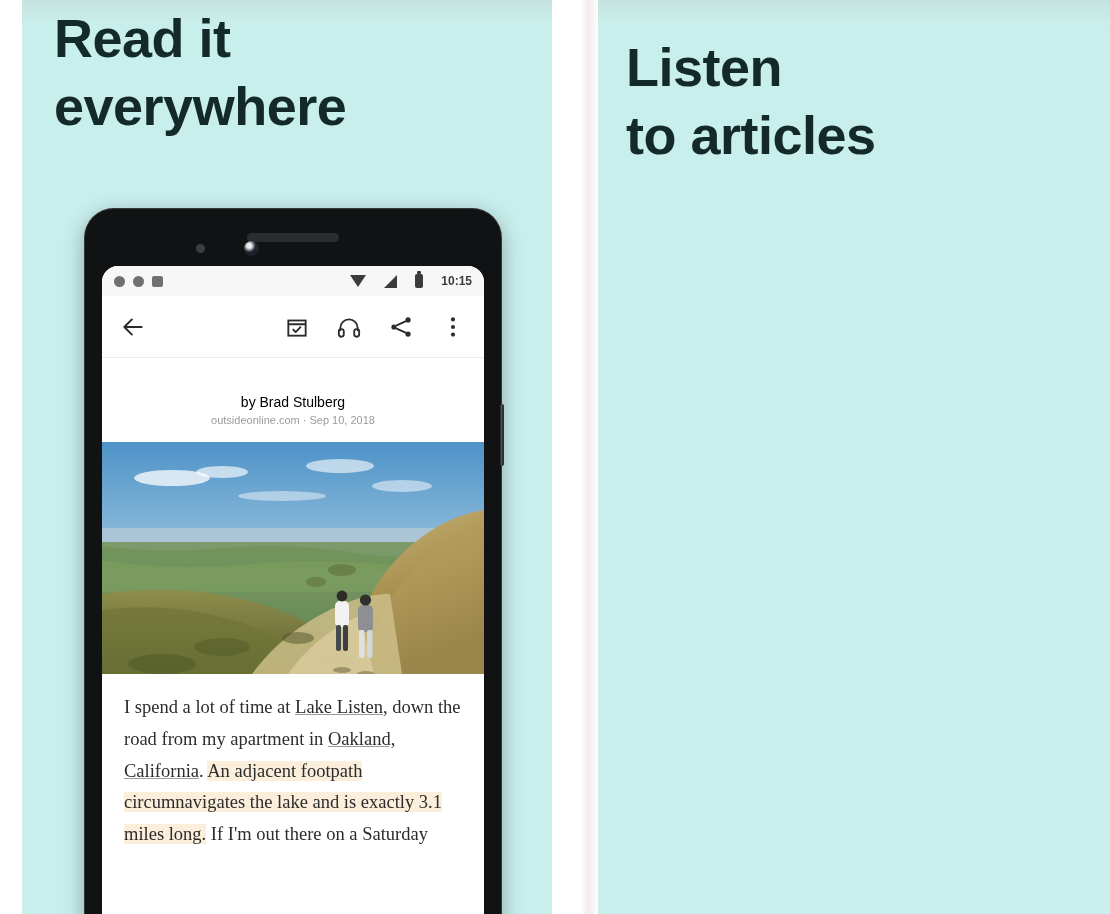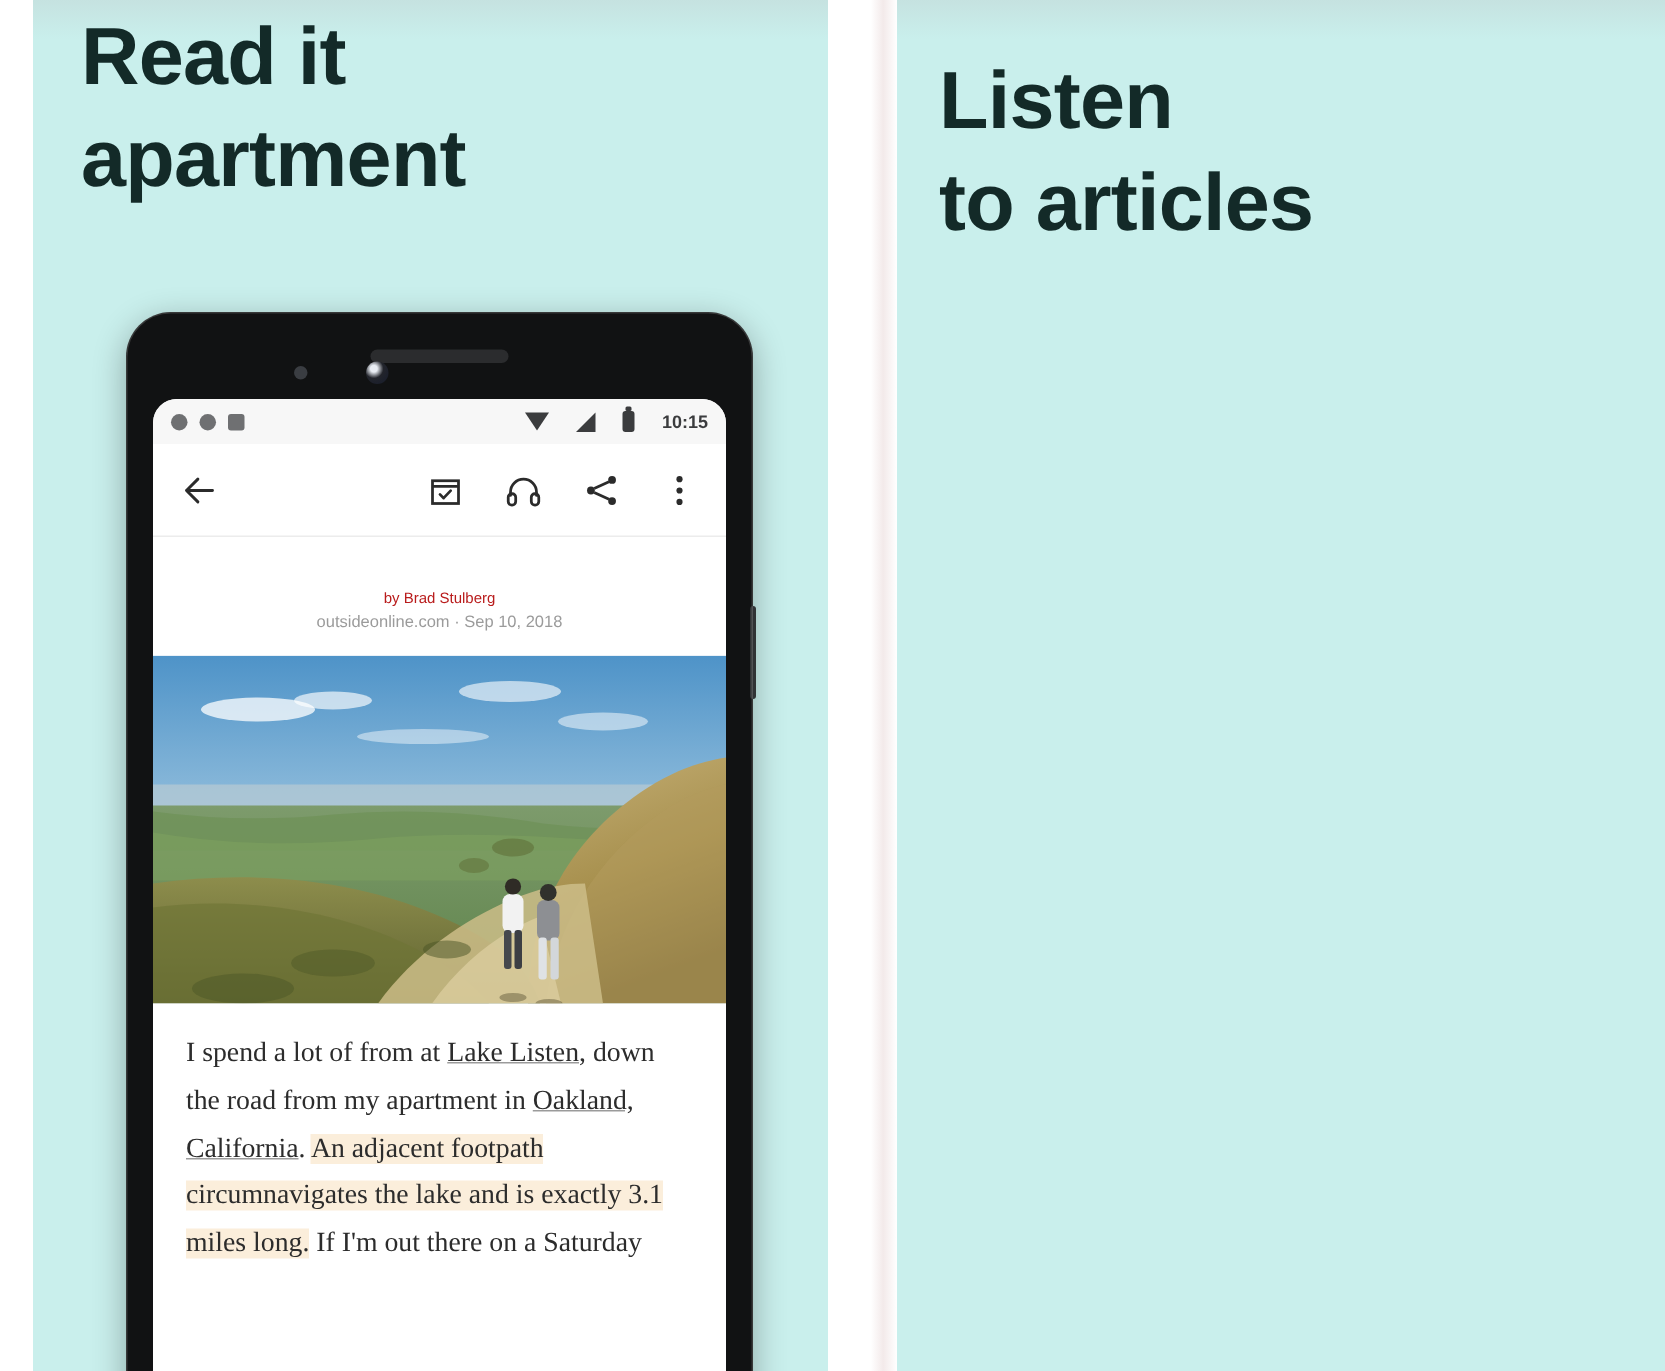--- a/index.html
+++ b/index.html
@@ -188,22 +188,22 @@
   .article-head { padding: 22px 26px 16px; text-align: center; background:#fff; }
   .article-title {
     font-size: 20px;
     font-weight: 700;
     color: #1d1d1d;
     line-height: 1.32;
     letter-spacing: -0.1px;
   }
   .article-author {
     margin-top: 14px;
-    font-size: 10px;
-    color: #b91c1c;
+    font-size: 14px;
+    color: #000000;
   }
   .article-meta {
     margin-top: 4px;
     font-size: 11px;
     color: #9b9b9b;
   }
 
   
   .hero { width: 100%; height: 232px; position: relative; overflow: hidden; display:block; }
   .hero svg { width: 100%; height: 100%; display: block; }
@@ -219,21 +219,21 @@
   .article-body u { text-decoration: underline; text-decoration-color:#9b9b9b; }
   .hl { background: #fbeedb; }
 </style>
 </head>
 <body>
 
 <div class="screens">
 
   <div class="panel panel-left">
     <div class="heading">Read it
-apartment</div>
+everywhere</div>
 
     <div class="phone phone-left">
       <div class="bezel-top">
         <div class="speaker"></div>
         <div class="cam cam-a"></div>
         <div class="cam cam-b"></div>
       </div>
       <div class="side-btn"></div>
 
       <div class="screen">
@@ -342,21 +342,21 @@
               <ellipse cx="264" cy="232" rx="9" ry="3" fill="#4a4328" opacity=".4"></ellipse>
               <rect x="256" y="163" width="15" height="27" rx="5" fill="#8d8f93"></rect>
               <circle cx="263.5" cy="158" r="5.6" fill="#31312c"></circle>
               <rect x="257" y="188" width="5.5" height="28" rx="2" fill="#dfe2e5"></rect>
               <rect x="265" y="188" width="5.5" height="28" rx="2" fill="#d3d7da"></rect>
             </g>
           </svg>
         </div>
 
         <div class="article-body">
-          <span>I spend a lot of from at </span><u>Lake Listen</u><span>, down the road from my apartment in </span><u>Oakland, California</u><span>. </span><span class="hl">An adjacent footpath circumnavigates the lake and is exactly 3.1 miles long.</span><span> If I'm out there on a Saturday</span>
+          <span>I spend a lot of time at </span><u>Lake Listen</u><span>, down the road from my apartment in </span><u>Oakland, California</u><span>. </span><span class="hl">An adjacent footpath circumnavigates the lake and is exactly 3.1 miles long.</span><span> If I'm out there on a Saturday</span>
         </div>
 
       </div>
     </div>
   </div>
 
   <div class="panel panel-right">
     <div class="heading">Listen
 to articles</div>
 

